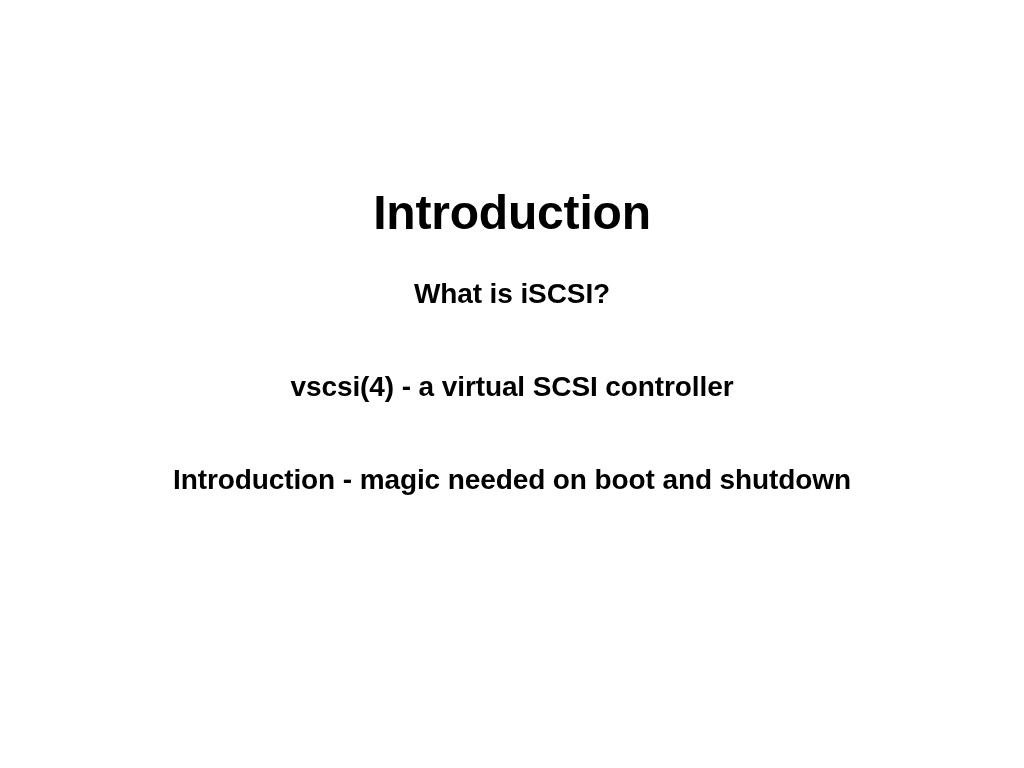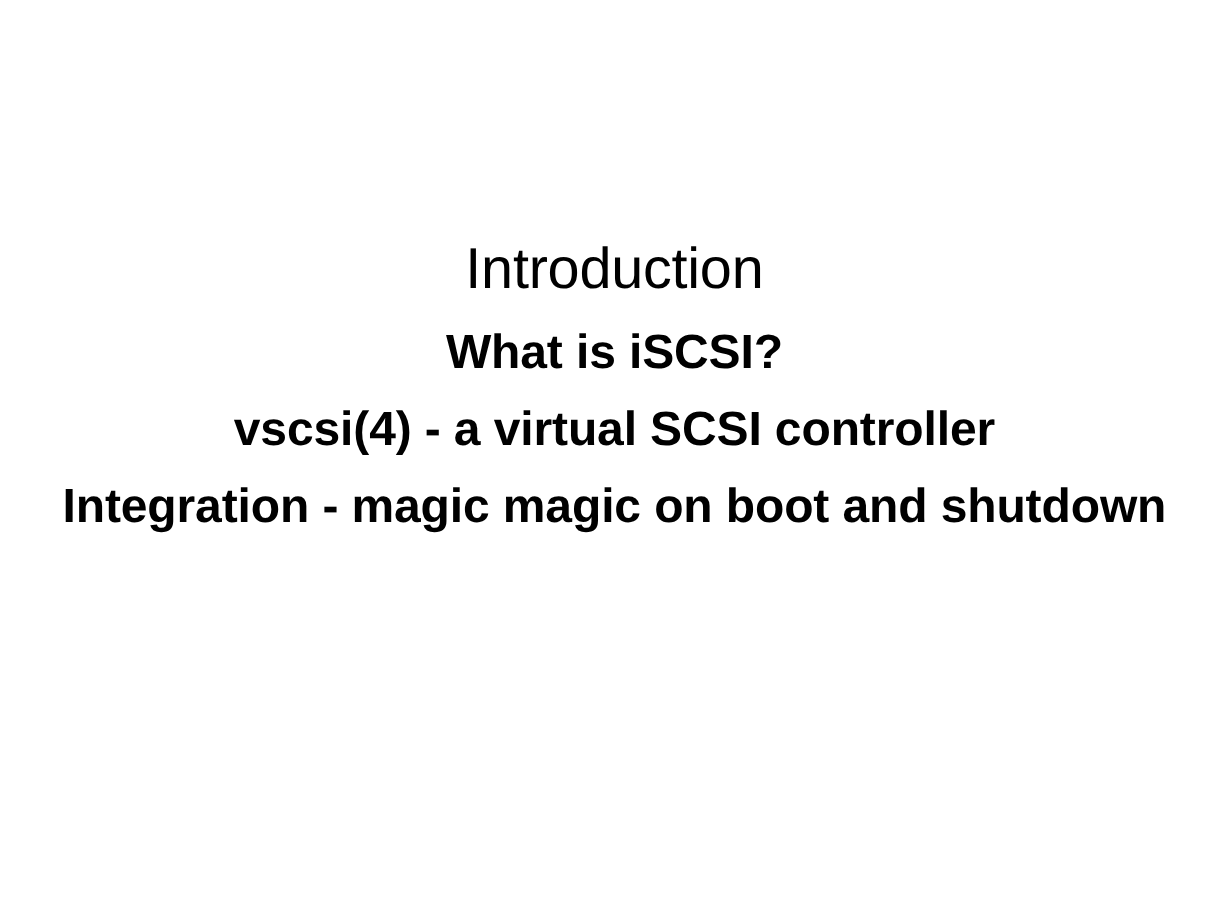--- a/index.html
+++ b/index.html
@@ -18,56 +18,56 @@
     position: relative;
     width: 1024px;
     height: 768px;
     background: #ffffff;
     box-sizing: border-box;
   }
   .slide-title {
     position: absolute;
     left: 0;
     right: 0;
-    top: 164px;
+    top: 152px;
     text-align: center;
     font-size: 48px;
     line-height: 58px;
-    font-weight: normal;
+    font-weight: bold;
     color: #000000;
     letter-spacing: -0.2px;
     white-space: nowrap;
   }
   .slide-body {
     position: absolute;
     left: 0;
     right: 0;
     top: 272px;
     text-align: center;
   }
   .body-line {
-    font-size: 40px;
+    font-size: 28px;
     line-height: 44px;
     font-weight: bold;
     color: #000000;
     white-space: nowrap;
     margin: 0;
     height: 44px;
     letter-spacing: -0.1px;
   }
   .body-line + .body-line {
-    margin-top: 20px;
+    margin-top: 49px;
   }
 </style>
 </head>
 <body>
 
 <div class="slide">
 
   <h1 class="slide-title">Introduction</h1>
 
   <div class="slide-body">
     <p class="body-line">What is iSCSI?</p>
     <p class="body-line">vscsi(4) - a virtual SCSI controller</p>
-    <p class="body-line">Integration - magic magic on boot and shutdown</p>
+    <p class="body-line">Introduction - magic needed on boot and shutdown</p>
   </div>
 
 </div>
 
 </body></html>

